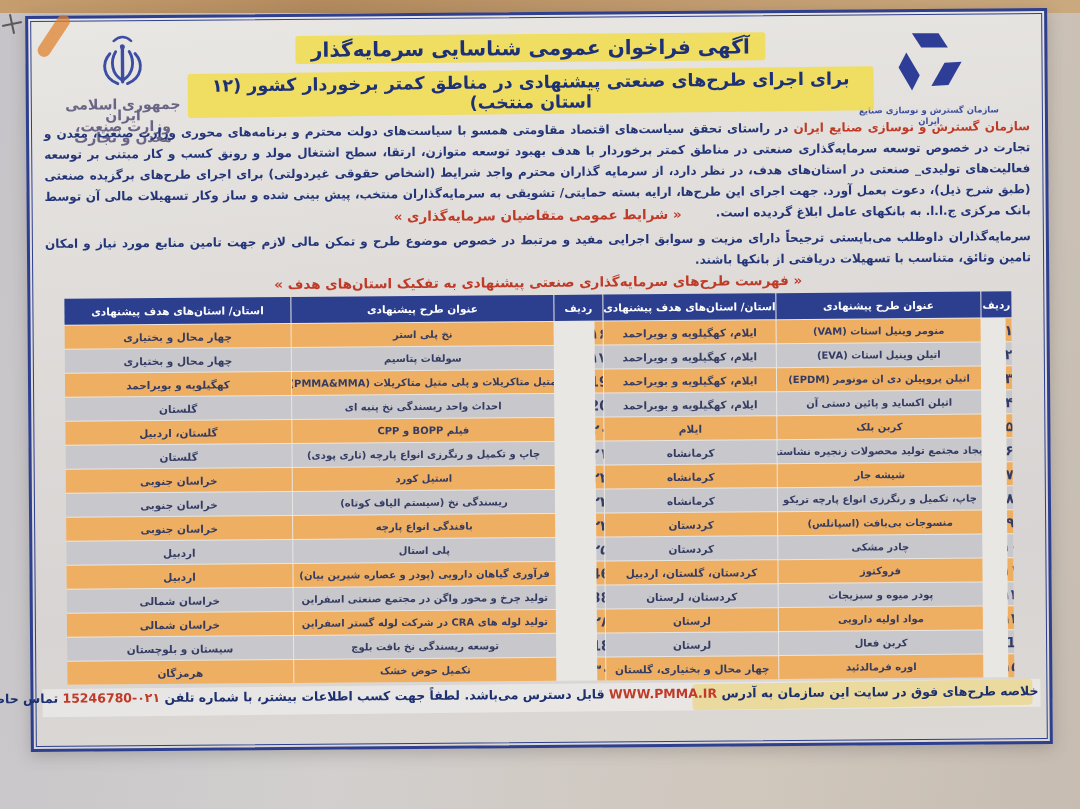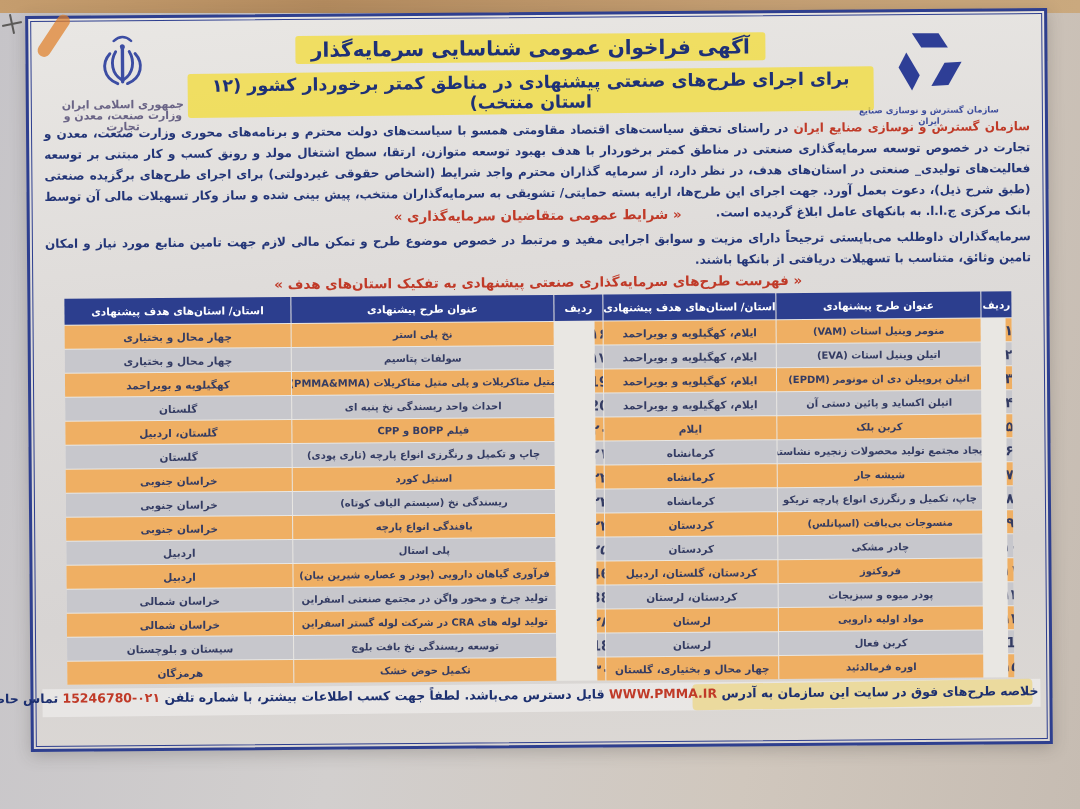--- a/index.html
+++ b/index.html
@@ -18,21 +18,21 @@
     transform:rotate(-0.45deg);transform-origin:50% 50%;}
   .frame{position:absolute;inset:0;border:3px solid #2e3f8f;
     background:linear-gradient(175deg,#e9e7e4,#dfdcda 35%,#d7d4d3 75%,#dcd8d4);
     box-shadow:0 4px 16px rgba(60,55,50,.25);}
   .frame-inner{position:absolute;inset:2px;border:1px solid #2e3f8f;}
 
   .streak{position:absolute;left:16px;top:-10px;width:13px;height:48px;border-radius:7px;
     background:rgba(223,128,42,.72);transform:rotate(34deg);}
 
   .gov-emblem{position:absolute;left:28px;top:12px;width:126px;text-align:center;}
-  .gov-caption{font-size:11px;line-height:11px;color:#6a6486;font-weight:bold;direction:rtl;}
+  .gov-caption{font-size:14px;line-height:11px;color:#6a6486;font-weight:bold;direction:rtl;}
   .idro{position:absolute;right:40px;top:12px;width:146px;text-align:center;}
   .idro-caption{font-size:8.5px;line-height:11px;color:#3f4e9d;font-weight:bold;direction:rtl;margin-top:2px;}
 
   .titles{position:absolute;left:156px;right:168px;top:16px;text-align:center;direction:rtl;}
   .hl{display:inline-block;background:rgba(242,221,62,.78);border-radius:3px;padding:2px 16px;}
   .title1{font-size:20px;font-weight:bold;color:#1e3177;}
   .title2{margin-top:8px;}
   .title2 .hl{font-size:17.5px;font-weight:bold;color:#1e3177;padding:2px 22px;transform:rotate(-.2deg);}
 
   .para{position:absolute;left:12px;right:12px;direction:rtl;text-align:justify;

